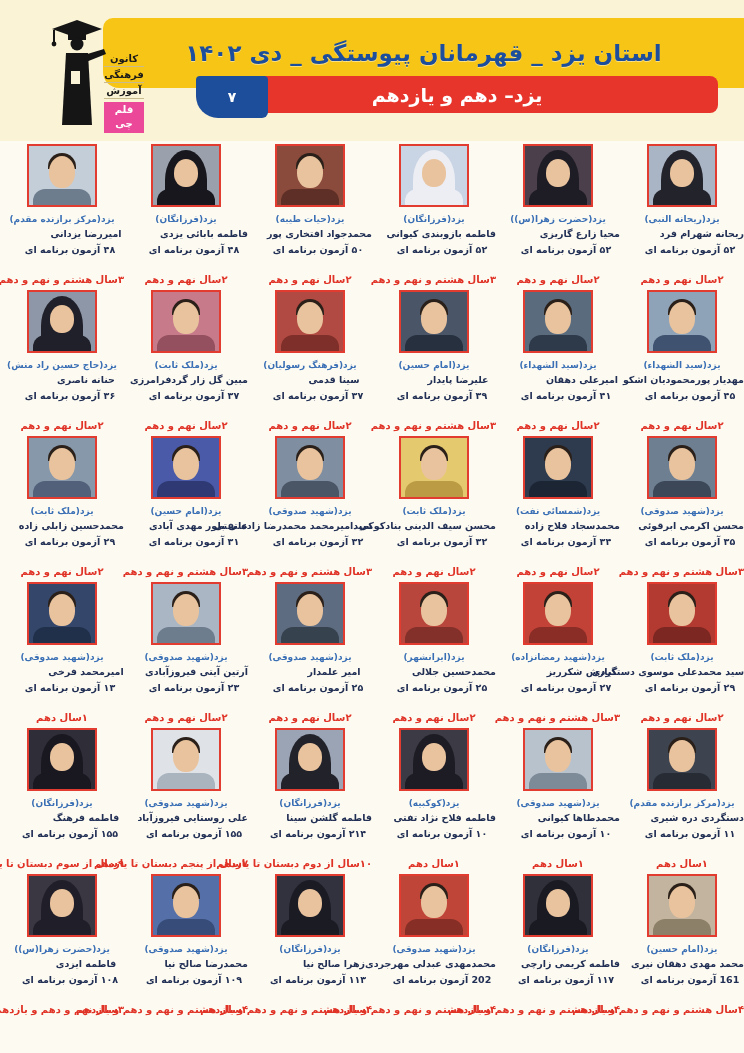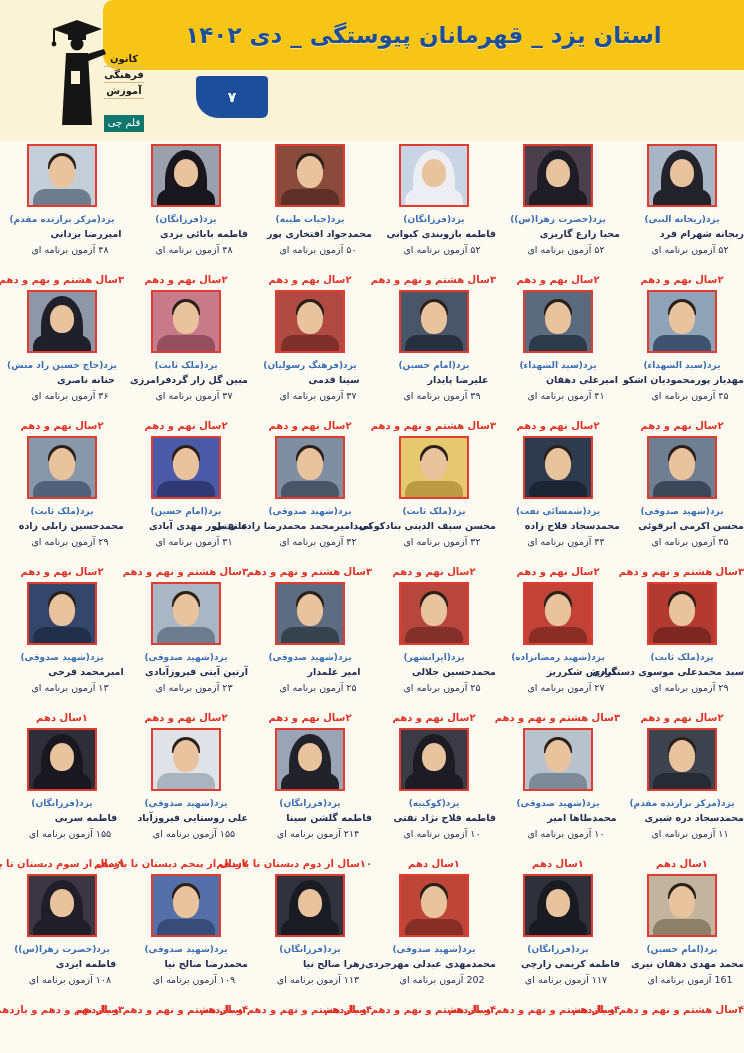--- a/index.html
+++ b/index.html
@@ -9,21 +9,21 @@
     font-family: "DejaVu Sans", sans-serif;
     background: #FDFBF1;
     overflow: hidden;
   }
   
   .header-area {
     position: absolute; top: 0; left: 0; width: 744px; height: 141px;
     background: #FAF3D6;
   }
   .yellow-band {
-    position: absolute; top: 0; left: 103px; width: 641px; height: 70px;
+    position: absolute; top: 18px; left: 103px; width: 641px; height: 70px;
     background: #F7C515;
     border-radius: 10px 0 0 16px;
     display: flex; align-items: center; justify-content: center;
   }
   .main-title {
     color: #1D4E9C; font-size: 23px; font-weight: bold;
     text-shadow: 0 1px 0 rgba(255,255,255,.45);
     white-space: nowrap;
   }
   .red-band {
@@ -47,22 +47,22 @@
   .logo svg { position: absolute; top: 0; right: 38px; }
   .logo-lines {
     position: absolute; top: 38px; right: 0; width: 40px;
     text-align: center; direction: rtl;
   }
   .logo-lines .ln {
     color: #1a1a1a; font-size: 10px; font-weight: bold; line-height: 15px;
     border-bottom: 1px solid #c9bb8e;
   }
   .brand-box {
-    margin-top: 16px; background: #0f766e; color: #fff;
-    font-size: 10px; font-weight: normal; line-height: 14px;
+    margin-top: 3px; background: #ec4899; color: #fff;
+    font-size: 10px; font-weight: bold; line-height: 14px;
     padding: 1px 2px 2px; text-align: center;
   }
   
   .grid {
     position: absolute; top: 143px; left: 0; width: 744px;
     display: grid;
     grid-template-columns: repeat(6, 124px);
     grid-auto-rows: 146px;
     direction: rtl;
   }
@@ -95,39 +95,42 @@
     margin-top: 5px;
     color: #3A6FB5; font-size: 9px; font-weight: bold; line-height: 14px;
     white-space: nowrap;
   }
   .sname {
     color: #222F55; font-size: 9.5px; font-weight: bold; line-height: 16px;
     white-space: nowrap;
     padding-left: 48px;
   }
   .tests {
-    color: #222F55; font-size: 9.5px; font-weight: normal; line-height: 16px;
+    color: #222F55; font-size: 9.5px; font-weight: bold; line-height: 16px;
     white-space: nowrap;
     margin-left: 16px;
   }
   .years {
     color: #E03226; font-size: 10px; font-weight: bold; line-height: 14px;
     white-space: nowrap;
     margin-top: 15px;
   }
 </style>
 </head>
 <body>
 
 <div class="header-area">
 
   <div class="yellow-band">
     <div class="main-title">استان یزد _ قهرمانان پیوستگی _ دی ۱۴۰۲</div>
   </div>
 
+  <div class="red-band">
+    <div class="sub-title">یزد– دهم و یازدهم</div>
+  </div>
 
   <div class="page-num-box">
     <div class="page-num">۷</div>
   </div>
 
   <div class="logo">
     <svg width="62" height="118" viewBox="0 0 62 118">
 
       <polygon points="8,16 33,7 58,16 33,25" fill="#151515"></polygon>
       <rect x="24" y="20" width="18" height="7" fill="#151515"></rect>
@@ -465,34 +468,34 @@
   </div>
 
   <div class="card">
     <div class="photo boy" style="background: rgb(61, 68, 80);">
 
       <div class="hair"></div>
       <div class="head"></div>
       <div class="shoulders" style="background: rgb(38, 43, 52);"></div>
     </div>
     <div class="school">یزد(مرکز برازنده مقدم)</div>
-    <div class="sname">محمدسجاد دره شیری</div>
+    <div class="sname">دستگردی دره شیری</div>
     <div class="tests">۱۱ آزمون برنامه ای</div>
     <div class="years">۱سال دهم</div>
   </div>
 
   <div class="card">
     <div class="photo boy" style="background: rgb(184, 194, 204);">
 
       <div class="hair"></div>
       <div class="head"></div>
       <div class="shoulders" style="background: rgb(125, 139, 153);"></div>
     </div>
     <div class="school">یزد(شهید صدوقی)</div>
-    <div class="sname">محمدطاها امیر</div>
+    <div class="sname">محمدطاها کیوانی</div>
     <div class="tests">۱۰ آزمون برنامه ای</div>
     <div class="years">۱سال دهم</div>
   </div>
 
   <div class="card">
     <div class="photo girl" style="background: rgb(60, 58, 68);">
       <div class="hood" style="background: rgb(29, 27, 35);"></div>
 
       <div class="head"></div>
       <div class="shoulders" style="background: rgb(29, 27, 35);"></div>
@@ -530,21 +533,21 @@
   </div>
 
   <div class="card">
     <div class="photo girl" style="background: rgb(47, 45, 56);">
       <div class="hood" style="background: rgb(25, 24, 32);"></div>
 
       <div class="head"></div>
       <div class="shoulders" style="background: rgb(25, 24, 32);"></div>
     </div>
     <div class="school">یزد(فرزانگان)</div>
-    <div class="sname">فاطمه سربی</div>
+    <div class="sname">فاطمه فرهنگ</div>
     <div class="tests">۱۵۵ آزمون برنامه ای</div>
     <div class="years">۹سال از سوم دبستان تا یازدهم</div>
   </div>
 
   <div class="card">
     <div class="photo boy" style="background: rgb(194, 180, 158);">
 
       <div class="hair"></div>
       <div class="head"></div>
       <div class="shoulders" style="background: rgb(141, 128, 104);"></div>

